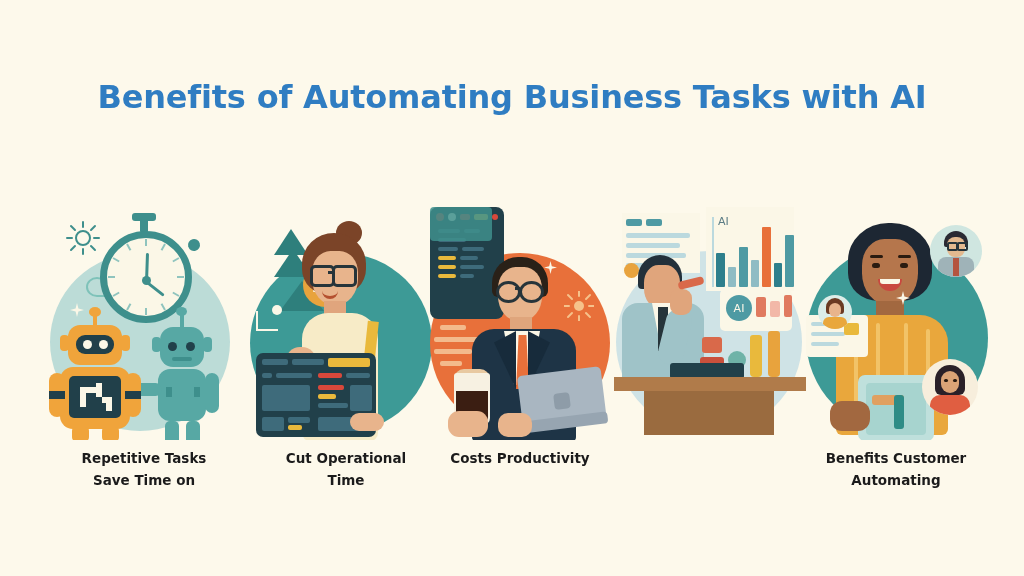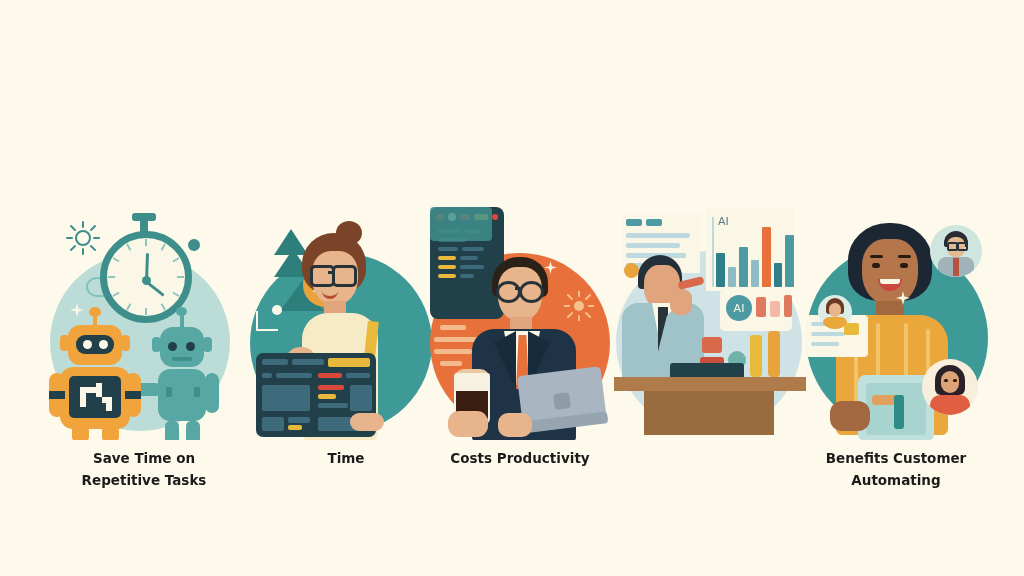--- a/index.html
+++ b/index.html
@@ -240,20 +240,21 @@
   .c5r{position:absolute;background:#BBD9DE;border-radius:2px;}
   .c5chip{left:44px;top:118px;width:15px;height:12px;background:#E9B93C;border-radius:2px;}
   .spark5{left:96px;top:86px;width:14px;height:14px;background:#FBF7E7;
           clip-path:polygon(50% 0,60% 40%,100% 50%,60% 60%,50% 100%,40% 60%,0 50%,40% 40%);}
 </style>
 </head>
 <body style="background: rgb(253, 249, 235);">
 
 <div class="canvas">
 
+  <div class="title" style="color: rgb(47, 125, 194);">Benefits of Automating Business Tasks with AI</div>
 
   <div class="row">
 
     <div class="card c1">
       <div class="circle-wrap">
         <div class="circle" style="background: rgb(188, 220, 215);"></div>
         <div class="art">
           <svg class="sh sun1" viewBox="0 0 34 34">
             <circle cx="17" cy="17" r="7" fill="none" stroke="#3E8F8C" stroke-width="2"></circle>
             <g stroke="#3E8F8C" stroke-width="2" stroke-linecap="round">
@@ -327,22 +328,22 @@
             <div class="sh armL"></div>
               <div class="sh armR"></div>
             <div class="sh bandL"></div>
               <div class="sh bandR"></div>
             <div class="sh legL"></div>
               <div class="sh legR"></div>
           </div>
         </div>
       </div>
       <div class="caption">
+        <div>Repetitive Tasks</div>
         <div>Save Time on</div>
-        <div>Repetitive Tasks</div>
       </div>
     </div>
 
     <div class="card c2">
       <div class="circle-wrap">
         <div class="circle" style="background: rgb(61, 154, 150);"></div>
         <div class="art">
           <div class="sh tr1"></div>
           <div class="sh tr2"></div>
           <div class="sh tr3"></div>
@@ -378,20 +379,21 @@
             <div class="dr" style="left:94px;top:32px;width:22px;height:26px;"></div>
             <div class="dr" style="left:6px;top:64px;width:22px;height:14px;"></div>
             <div class="dr" style="left:32px;top:64px;width:22px;height:6px;"></div>
             <div class="dash-hl" style="left:32px;top:72px;width:14px;height:5px;"></div>
             <div class="dr" style="left:62px;top:64px;width:52px;height:14px;"></div>
           </div>
           <div class="sh handR2"></div>
         </div>
       </div>
       <div class="caption">
+        <div>Cut Operational</div>
         <div>Time</div>
       </div>
     </div>
 
     <div class="card c3">
       <div class="circle-wrap">
         <div class="circle" style="background: rgb(232, 112, 58);"></div>
         <div class="art">
           <div class="sh txt3" style="left:16px;top:120px;width:26px;height:5px;"></div>
           <div class="sh txt3" style="left:10px;top:132px;width:46px;height:5px;"></div>

